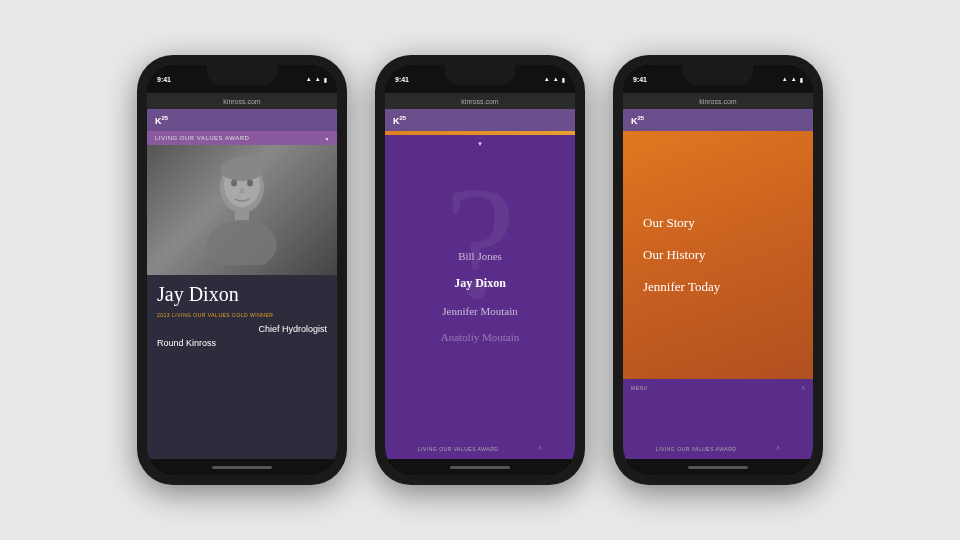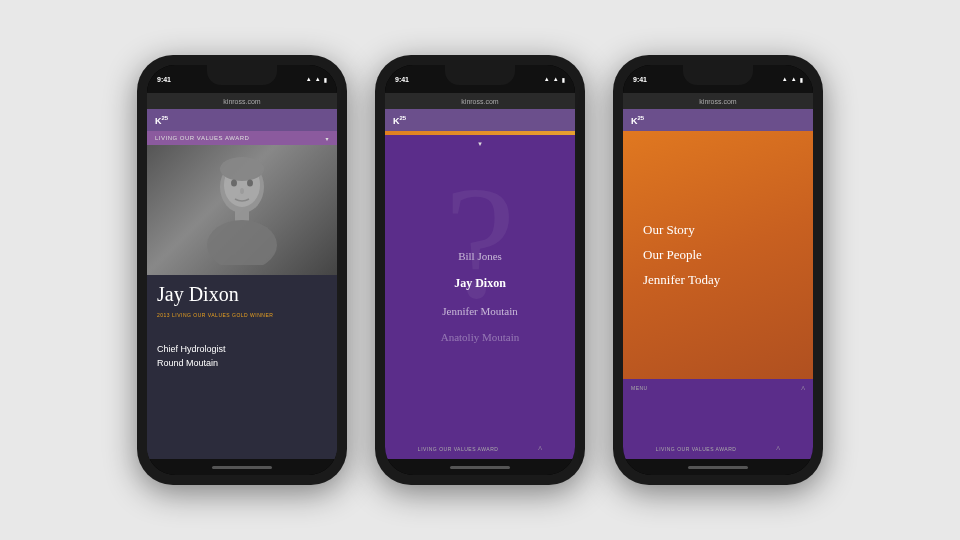--- a/index.html
+++ b/index.html
@@ -203,21 +203,22 @@
       font-family: Arial, sans-serif;
       letter-spacing: 0.5px;
       text-transform: uppercase;
       margin-top: 2px;
     }
 
     .person-title {
       color: #fff;
       font-size: 9px;
       font-family: Arial, sans-serif;
-      margin-top: 22px;
+      margin-top: 2px;
+      text-align: right;
     }
 
     .person-location {
       color: #fff;
       font-size: 9px;
       font-family: Arial, sans-serif;
     }
 
     .phone-home-indicator {
       background: #111;
@@ -338,21 +339,21 @@
       padding: 0 8px;
     }
 
     .orange-menu-area {
       background: linear-gradient(160deg, #e07820 0%, #c86020 50%, #b05020 100%);
       flex: 1;
       display: flex;
       flex-direction: column;
       justify-content: center;
       padding: 0 20px;
-      gap: 9px;
+      gap: 16px;
     }
 
     .menu-item-text {
       color: #fff;
       font-size: 13px;
       font-family: Georgia, serif;
       font-weight: normal;
     }
 
     .purple-bottom {
@@ -440,21 +441,21 @@
             <ellipse cx="45" cy="36" rx="2" ry="3" fill="#a0a0a0"></ellipse>
 
             <path d="M38 44 Q45 48 52 44" stroke="#888" stroke-width="1.5" fill="none"></path>
           </svg>
         </div>
 
         <div class="person-info">
           <div class="person-name">Jay Dixon</div>
           <div class="person-award">2013 LIVING OUR VALUES GOLD WINNER</div>
           <div class="person-title">Chief Hydrologist</div>
-          <div class="person-location">Round Moutain</div>
+          <div class="person-location">Round Kinross</div>
         </div>
       </div>
 
       <div class="phone-home-indicator">
         <div class="home-bar"></div>
       </div>
     </div>
   </div>
 
   <div class="phone phone2">
@@ -524,21 +525,21 @@
       </div>
 
       <div class="phone3-header">
         <span class="kinross-logo">K<sup>25</sup></span>
       </div>
 
       <div class="screen-content">
 
         <div class="orange-menu-area">
           <div class="menu-item-text">Our Story</div>
-          <div class="menu-item-text">Our People</div>
+          <div class="menu-item-text">Our History</div>
           <div class="menu-item-text">Jennifer Today</div>
         </div>
 
         <div class="purple-bottom">
           <span class="purple-footer-label">Menu</span>
           <span class="purple-chevron-up">^</span>
         </div>
       </div>
 
       <div class="phone3-footer">

